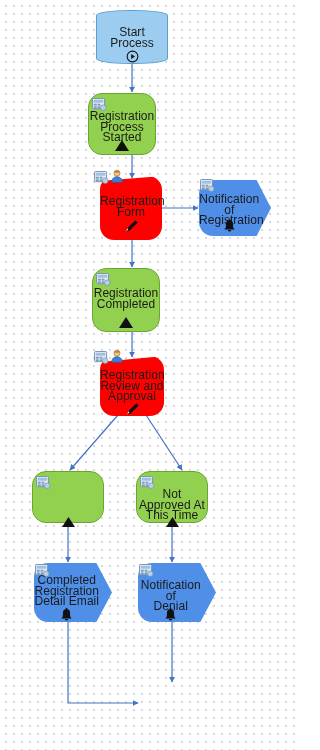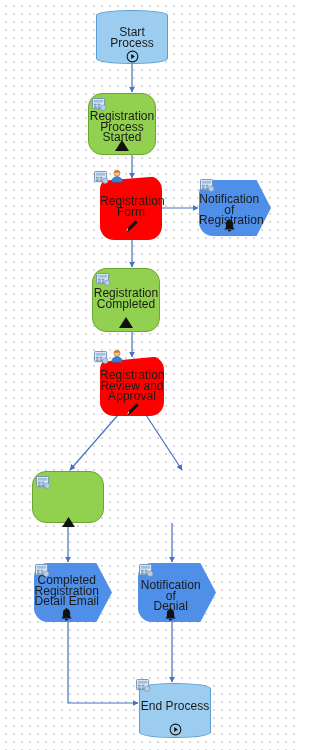--- a/index.html
+++ b/index.html
@@ -277,20 +277,40 @@
         <circle cx="12" cy="10.5" r="3" fill="#b9cfe4" stroke="#6f8fb0" stroke-width="0.7"></circle>
       </svg>
     </span>
     <div class="glyph" style="top:40px;">
       <svg width="15" height="12" viewBox="0 0 16 13">
           <path d="M8,1 L15,12 L1,12 z" fill="#111"></path>
         </svg>
     </div>
   </div>
 
+  <div class="node task" style="left:136px; top:471px; width:72px; height:52px;">
+    <span class="badge">
+      <svg width="15" height="13" viewBox="0 0 16 14">
+        <rect x="0.5" y="0.5" width="13" height="11" rx="1" fill="#dfe9f5" stroke="#6f8fb0"></rect>
+        <rect x="2" y="2" width="10" height="3" fill="#9fc0e0"></rect>
+        <rect x="2" y="6.2" width="3" height="2" fill="#7d9bbb"></rect>
+        <rect x="6" y="6.2" width="3" height="2" fill="#7d9bbb"></rect>
+        <rect x="2" y="9" width="3" height="2" fill="#7d9bbb"></rect>
+        <rect x="6" y="9" width="3" height="2" fill="#7d9bbb"></rect>
+        <circle cx="12" cy="10.5" r="3" fill="#b9cfe4" stroke="#6f8fb0" stroke-width="0.7"></circle>
+      </svg>
+    </span>
+    <div class="node-label" style="top:17px;">Not Approved At
+This Time</div>
+    <div class="glyph" style="top:40px;">
+      <svg width="15" height="12" viewBox="0 0 16 13">
+          <path d="M8,1 L15,12 L1,12 z" fill="#111"></path>
+        </svg>
+    </div>
+  </div>
 
   <div class="node chevron" style="left:34px; top:563px; width:78px; height:59px;
               clip-path: polygon(0% 0%, 80% 0%, 100% 50%, 80% 100%, 0% 100%);">
   </div>
   <div class="node" style="left:34px; top:563px; width:78px; height:59px;">
     <span class="badge" style="left:1px; top:0px;">
       <svg width="15" height="13" viewBox="0 0 16 14">
         <rect x="0.5" y="0.5" width="13" height="11" rx="1" fill="#dfe9f5" stroke="#6f8fb0"></rect>
         <rect x="2" y="2" width="10" height="3" fill="#9fc0e0"></rect>
         <rect x="2" y="6.2" width="3" height="2" fill="#7d9bbb"></rect>
@@ -331,34 +351,14 @@
 Denial</div>
     <div class="glyph" style="top:42px; width:84%;">
       <svg width="13" height="14" viewBox="0 0 13 14">
         <path d="M6.5,1 C8.6,1 10.1,2.6 10.1,4.9 L10.1,8.2 L11.6,10.4 L1.4,10.4 L2.9,8.2 L2.9,4.9 C2.9,2.6 4.4,1 6.5,1 z" fill="#111"></path>
         <rect x="5.6" y="0" width="1.8" height="1.6" rx="0.8" fill="#111"></rect>
         <path d="M4.9,11 L8.1,11 A1.6,1.6 0 0 1 4.9,11 z" fill="#111"></path>
       </svg>
     </div>
   </div>
 
-  <div class="node term" style="left:139px; top:683px; width:72px; height:55px;">
-    <span class="badge" style="left:-4px; top:-6px;">
-      <svg width="15" height="13" viewBox="0 0 16 14">
-        <rect x="0.5" y="0.5" width="13" height="11" rx="1" fill="#dfe9f5" stroke="#6f8fb0"></rect>
-        <rect x="2" y="2" width="10" height="3" fill="#9fc0e0"></rect>
-        <rect x="2" y="6.2" width="3" height="2" fill="#7d9bbb"></rect>
-        <rect x="6" y="6.2" width="3" height="2" fill="#7d9bbb"></rect>
-        <rect x="2" y="9" width="3" height="2" fill="#7d9bbb"></rect>
-        <rect x="6" y="9" width="3" height="2" fill="#7d9bbb"></rect>
-        <circle cx="12" cy="10.5" r="3" fill="#b9cfe4" stroke="#6f8fb0" stroke-width="0.7"></circle>
-      </svg>
-    </span>
-    <div class="node-label" style="top:17px;">End Process</div>
-    <div class="glyph" style="top:36px;">
-      <svg width="13" height="13" viewBox="0 0 16 16">
-        <circle cx="8" cy="8" r="6.6" fill="none" stroke="#111" stroke-width="1.3"></circle>
-        <path d="M6.4,4.9 L11,8 L6.4,11.1 z" fill="#111"></path>
-      </svg>
-    </div>
-  </div>
 
 </div>
 
 </body></html>

